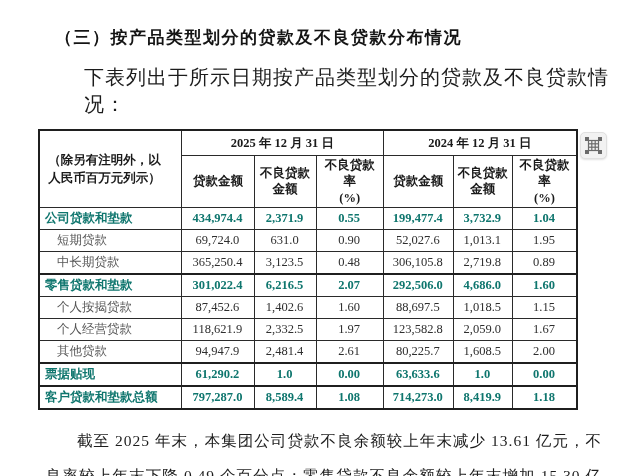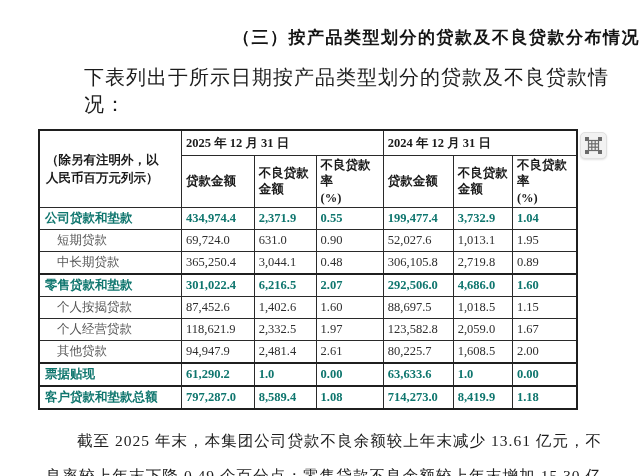--- a/index.html
+++ b/index.html
@@ -11,21 +11,20 @@
     overflow: hidden;
     font-family: "Liberation Serif", "DejaVu Serif", serif;
     color: #1a1a1a;
   }
   .doc-title {
     margin: 26px 0 0 55px;
     font-size: 17px;
     font-weight: bold;
     letter-spacing: 1.5px;
     color: #141414;
-    text-align: right;
   }
   .doc-subtitle {
     margin: 15px 0 0 84px;
     font-size: 20px;
     letter-spacing: 1px;
     color: #1c1c1c;
   }
   .table-wrap {
     position: relative;
     margin: 11px 0 0 38px;
@@ -36,34 +35,34 @@
     border-collapse: collapse;
     table-layout: fixed;
     border: 2px solid #1f1f1f;
     font-size: 12.5px;
   }
   .loan-table th, .loan-table td {
     border: 1px solid #2a2a2a;
     padding: 1px 4px;
     vertical-align: middle;
   }
-  .loan-table thead th { font-weight: bold; text-align: left; }
+  .loan-table thead th { font-weight: bold; text-align: center; }
   th.note-cell {
     text-align: left;
     font-size: 12.5px;
     line-height: 1.45;
     padding-left: 6px;
     padding-right: 18px;
   }
   tr.date-row th { height: 22px; }
   tr.subhead-row th { height: 40px; line-height: 1.3; }
   .two-line span { display: block; }
   .loan-table tbody td { height: 19px; white-space: nowrap; }
   td.row-label { text-align: left; padding-left: 5px; }
-  td.num { text-align: left; padding-right: 5px; font-variant-numeric: tabular-nums; }
+  td.num { text-align: center; padding-right: 5px; font-variant-numeric: tabular-nums; }
   tr.section td { font-weight: bold; color: #0f766e; }
   tr.sub td.row-label { padding-left: 17px; font-weight: normal; color: #575757; font-family: Liberation Serif, serif; }
   tr.sub td.num { color: #2e2e2e; }
   tr.thick-top td { border-top-width: 2px; border-top-color: #1f1f1f; }
   .snip-btn {
     position: absolute;
     left: 542px;
     top: 3px;
     width: 27px;
     height: 27px;
@@ -147,21 +146,21 @@
         <td class="num">69,724.0</td>
         <td class="num">631.0</td>
         <td class="num">0.90</td>
         <td class="num">52,027.6</td>
         <td class="num">1,013.1</td>
         <td class="num">1.95</td>
       </tr>
       <tr class="sub">
         <td class="row-label">中长期贷款</td>
         <td class="num">365,250.4</td>
-        <td class="num">3,044.1</td>
+        <td class="num">3,123.5</td>
         <td class="num">0.48</td>
         <td class="num">306,105.8</td>
         <td class="num">2,719.8</td>
         <td class="num">0.89</td>
       </tr>
       <tr class="section thick-top">
         <td class="row-label">零售贷款和垫款</td>
         <td class="num">301,022.4</td>
         <td class="num">6,216.5</td>
         <td class="num">2.07</td>

